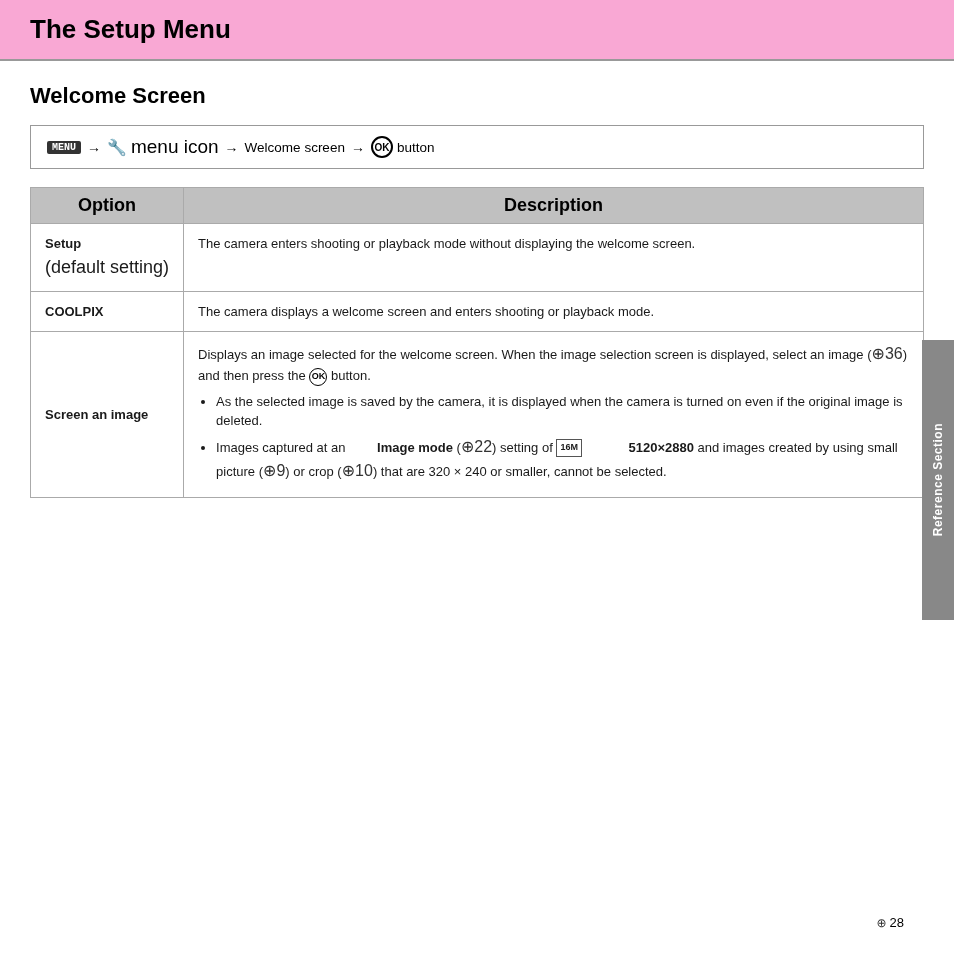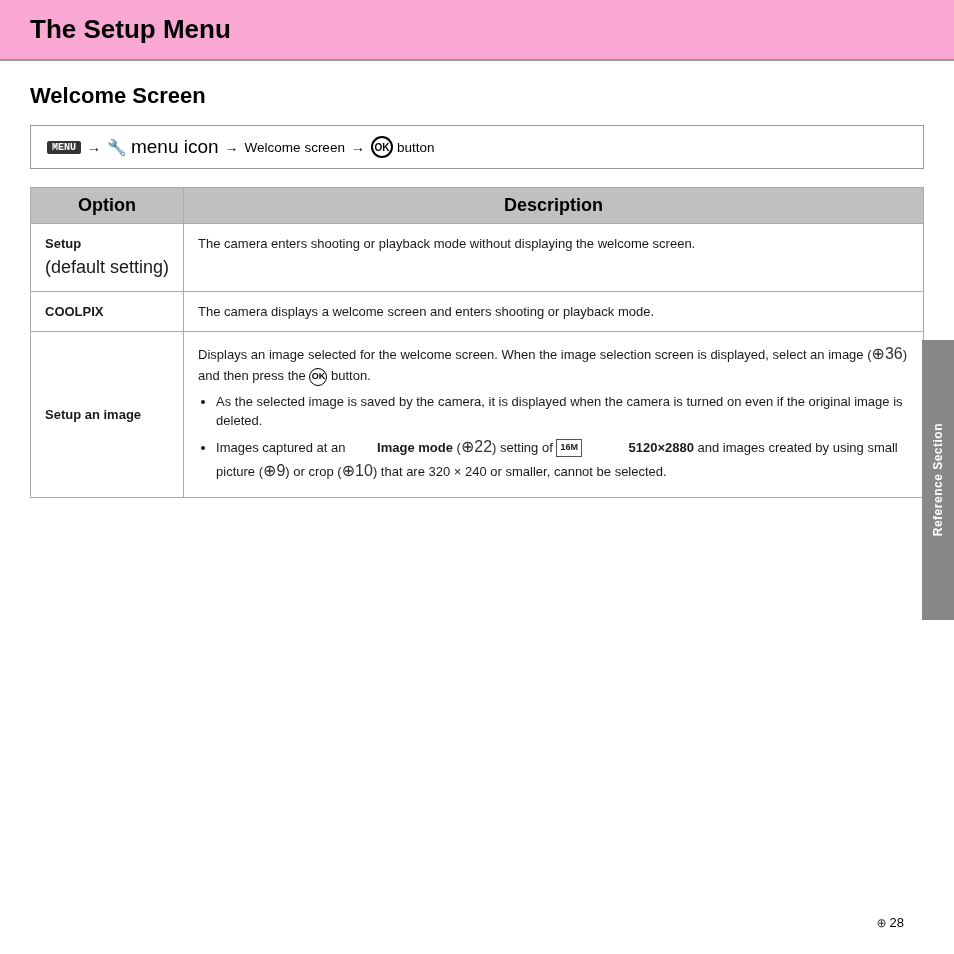--- a/index.html
+++ b/index.html
@@ -255,21 +255,21 @@
         <td class="option-name">
           <span>COOLPIX</span>
         </td>
         <td>
           The camera displays a welcome screen and enters shooting or playback mode.
         </td>
       </tr>
 
       <tr>
         <td class="option-name">
-          <span>Setup an image</span>
+          <span>Screen an image</span>
         </td>
         <td>
           <span>Displays an image selected for the welcome screen. When the image selection screen is displayed, select an image (<span class="cam-ref">⊕36</span>) and then press the <span class="ok-inline">OK</span> button.</span>
           <ul class="desc-list">
             <li>
               As the selected image is saved by the camera, it is displayed when the camera is turned on even if the original image is deleted.
             </li>
             <li>
               Images captured at an <span class="bold">Image mode</span> (<span class="cam-ref">⊕22</span>) setting of <span class="img-mode-box">16M</span><span class="bold"> 5120×2880</span> and images created by using small picture (<span class="cam-ref">⊕9</span>) or crop (<span class="cam-ref">⊕10</span>) that are 320 × 240 or smaller, cannot be selected.
             </li>

